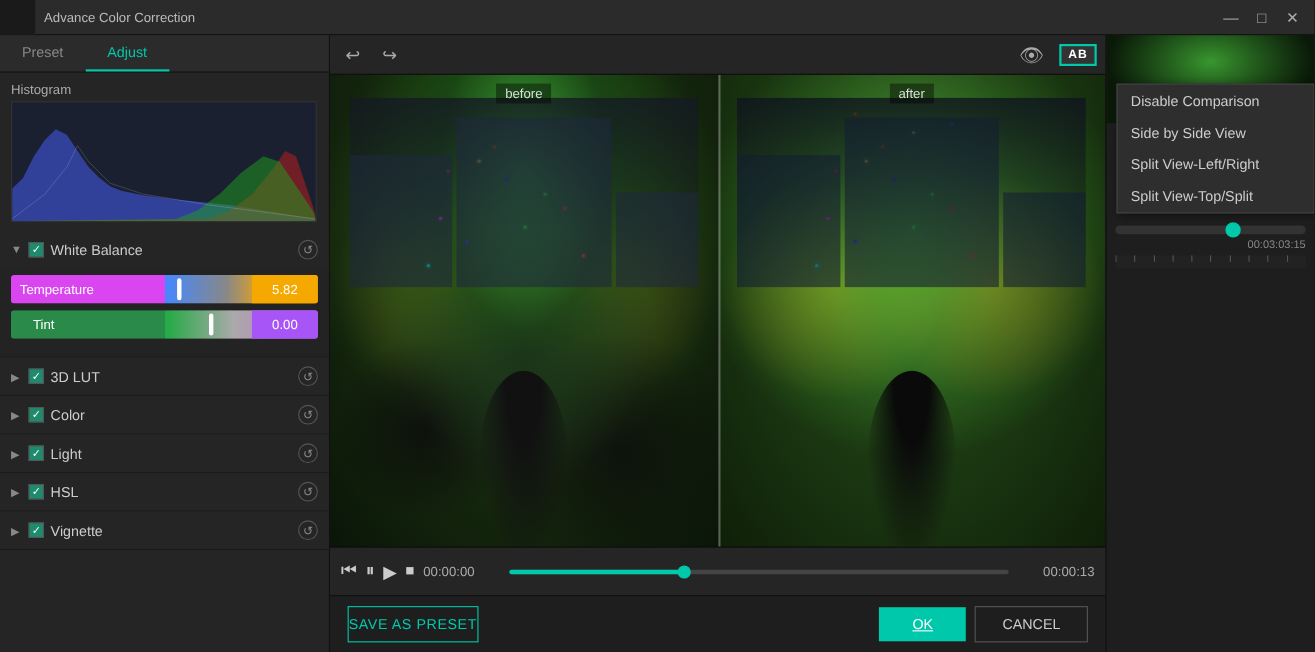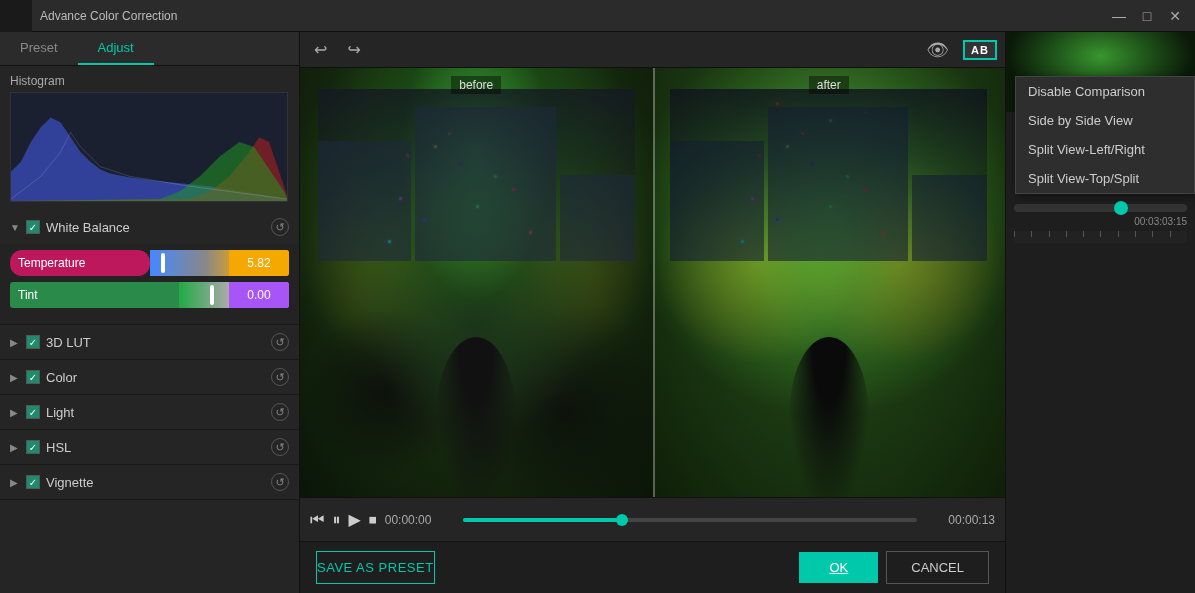--- a/index.html
+++ b/index.html
@@ -182,40 +182,40 @@
     }
     .temp-track {
       display: flex;
       width: 100%;
       height: 26px;
       border-radius: 3px;
       overflow: hidden;
       position: relative;
     }
     .temp-label-bg {
-      background: #be185d;
+      background: #d946ef;
       width: 140px;
       height: 100%;
-      display: flex; align-items: center; padding-left: 8px; border-radius: 12px;
+      display: flex; align-items: center; padding-left: 8px;
     }
 
     
     .tint-track {
       display: flex;
       width: 100%;
       height: 26px;
       border-radius: 3px;
       overflow: hidden;
       position: relative;
     }
     .tint-label-bg {
       background: #2a8a4a;
-      width: 169px;
-      height: 100%;
-      display: flex; align-items: center; padding-left: 8px;
+      width: 140px;
+      height: 100%;
+      display: flex; align-items: center; padding-left: 20px;
     }
     .tint-bg {
       background: linear-gradient(to right, #22aa44 0%, #aaaaaa 45%, #cc66cc 100%);
       flex: 1;
       height: 100%;
       position: relative;
     }
     .tint-thumb {
       position: absolute;
       top: 50%;

